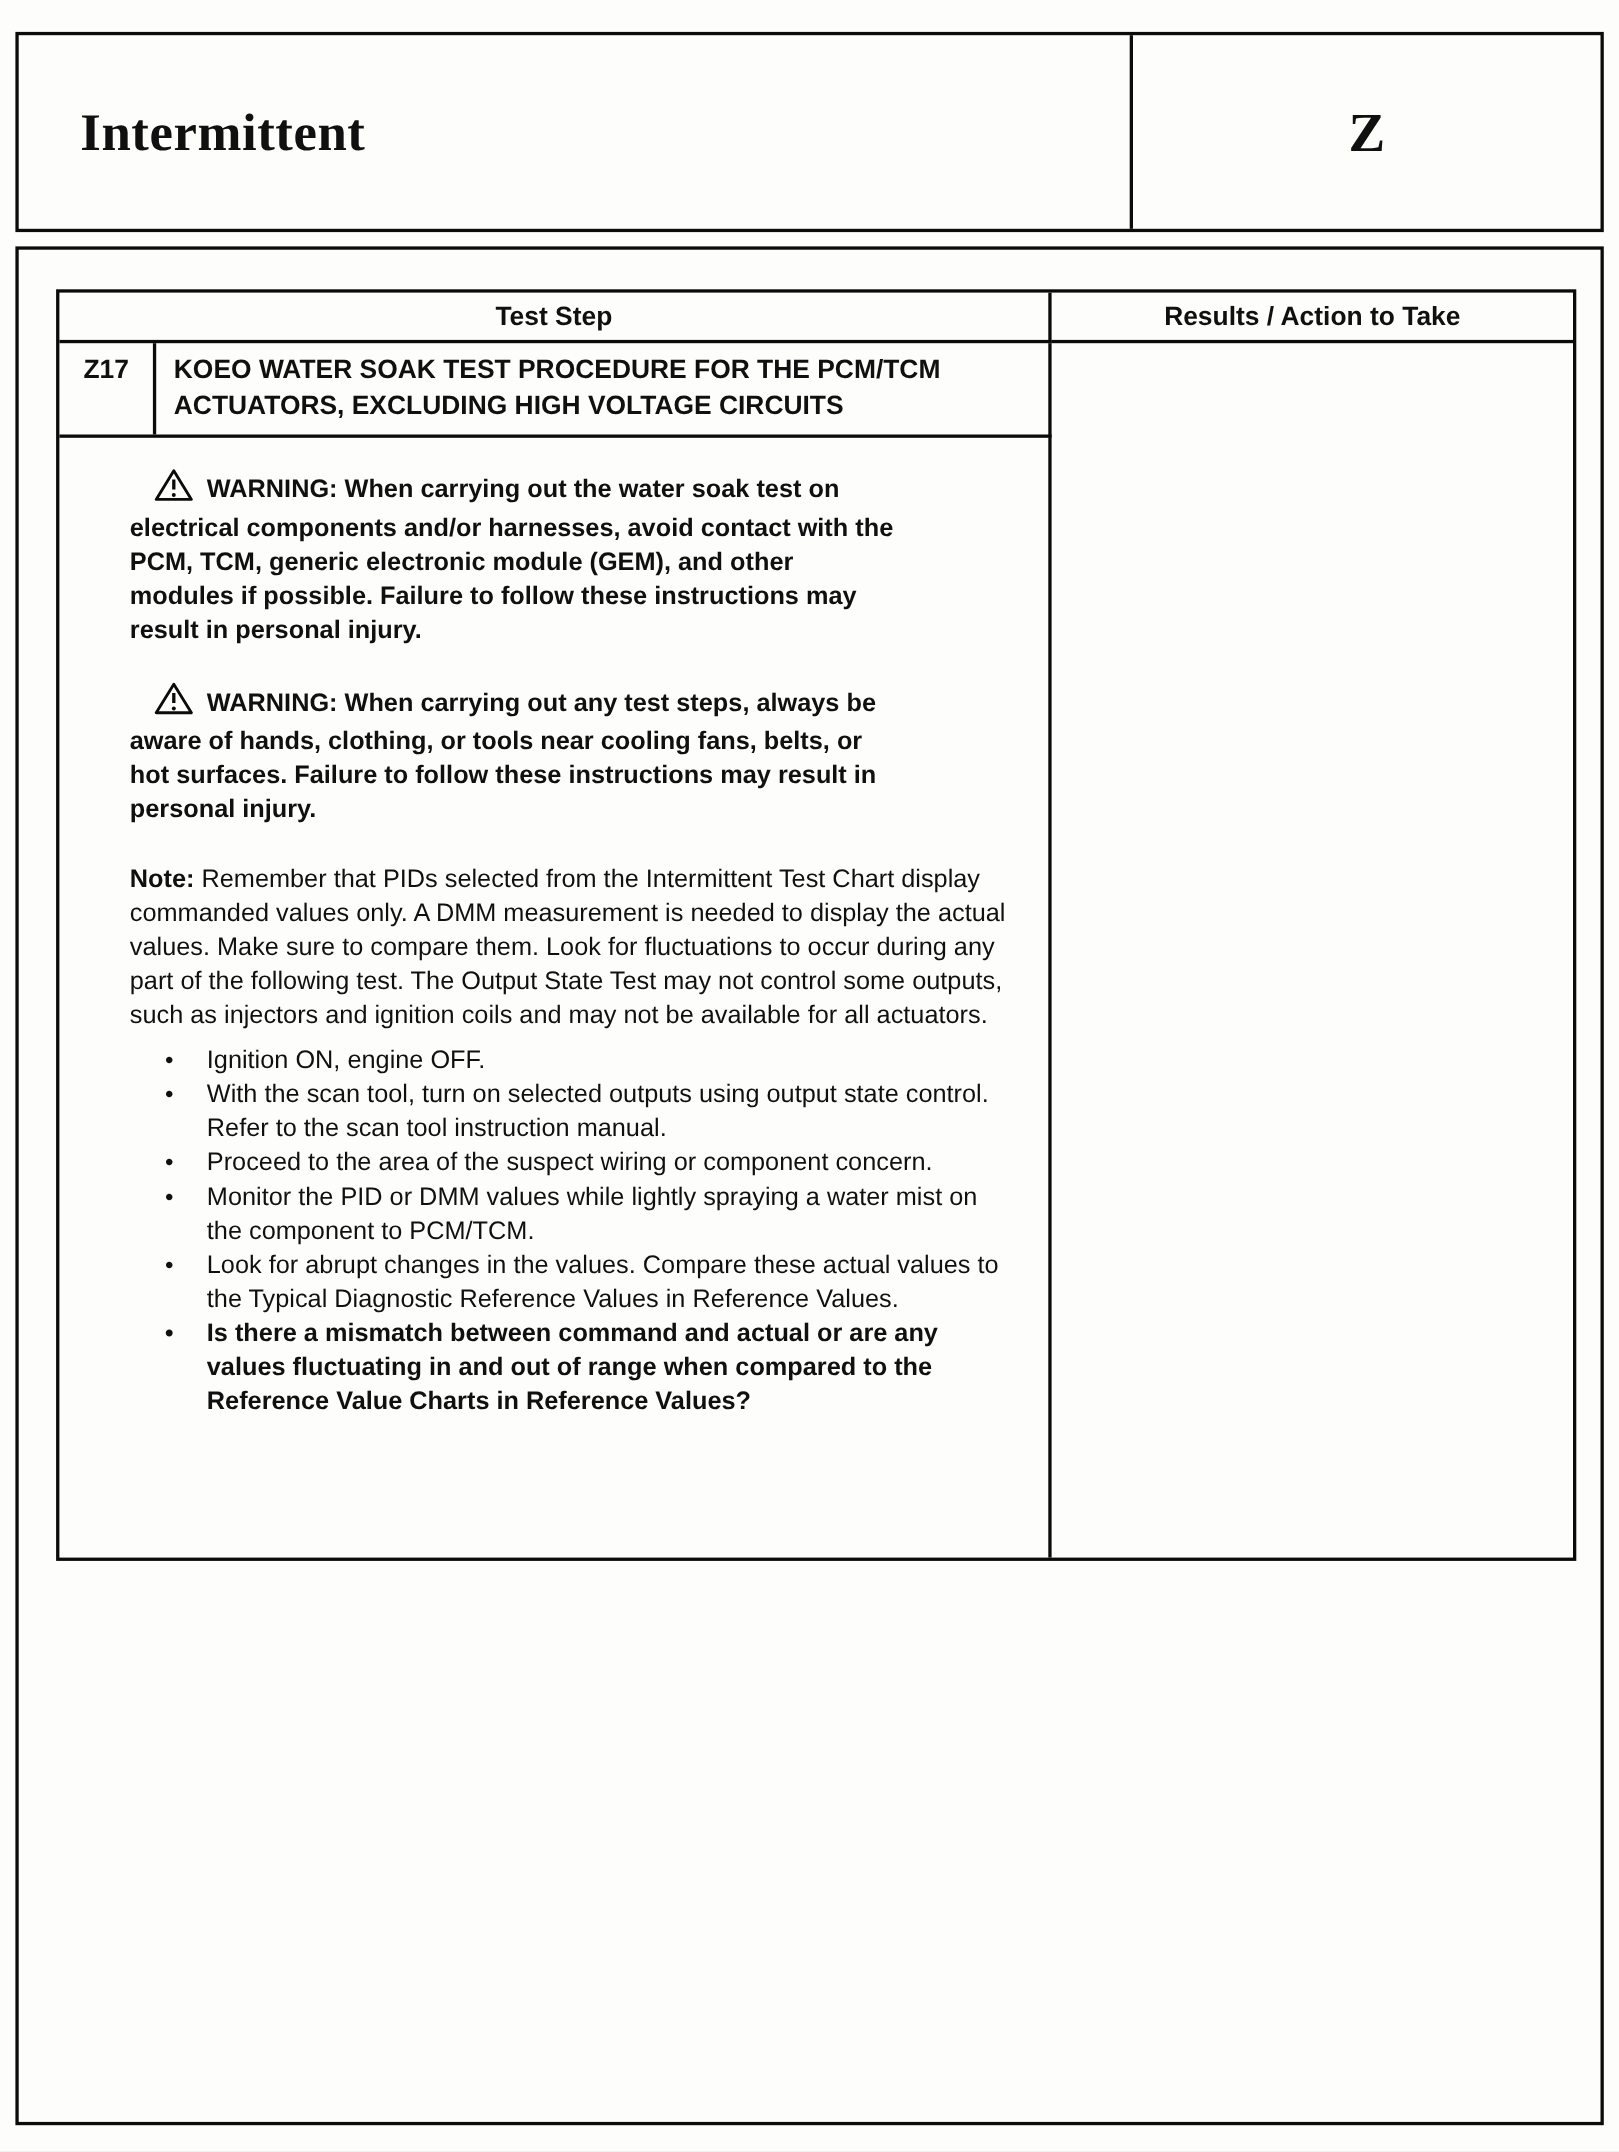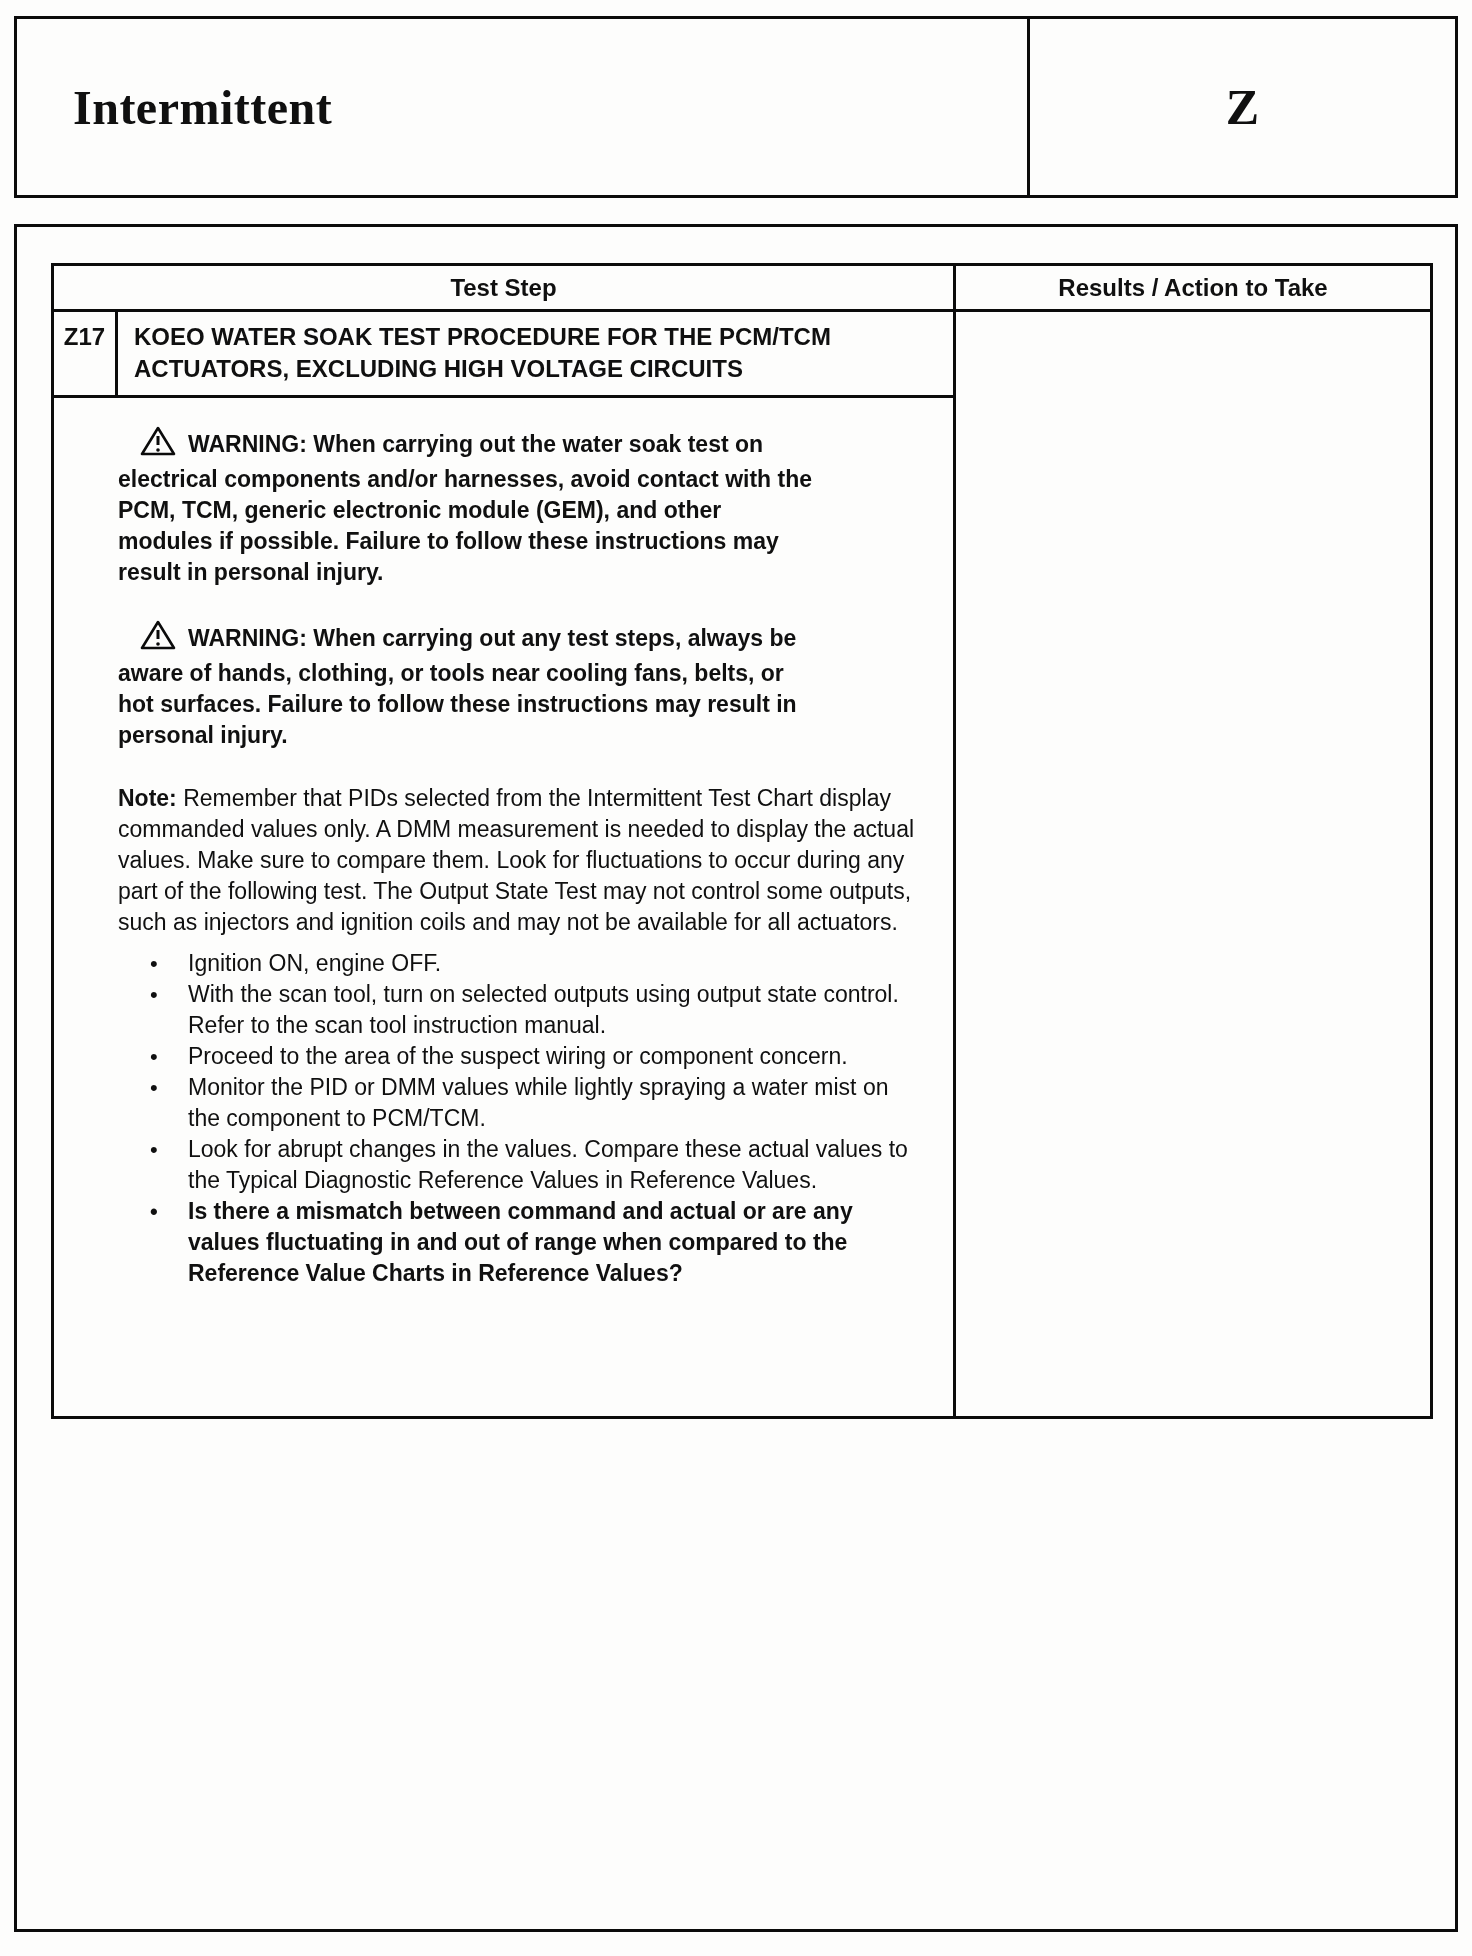--- a/index.html
+++ b/index.html
@@ -10,21 +10,21 @@
     width:1472px;
     height:1956px;
     background:#fdfdfc;
     margin:0 auto;
     overflow:hidden;
   }
 
   
   .header-box {
     position:absolute;
-    top:16px; left:14px;
+    top:29px; left:14px;
     width:1444px; height:182px;
     border:3px solid #0b0b0b;
     display:flex;
     background:#fdfdfc;
   }
   .header-left {
     flex:1;
     display:flex;
     align-items:center;
     padding-left:56px;
@@ -81,21 +81,21 @@
   .th-left { border-right:3px solid #0b0b0b; }
 
   .step-band {
     grid-column:1;
     grid-row:2;
     border-right:3px solid #0b0b0b;
     border-bottom:3px solid #0b0b0b;
     display:flex;
   }
   .step-id {
-    width:64px;
+    width:88px;
     border-right:3px solid #0b0b0b;
     padding-top:9px;
     display:flex;
     justify-content:center;
     font-weight:bold;
     font-size:24px;
   }
   .step-title {
     flex:1;
     padding:9px 33px 10px 16px;

